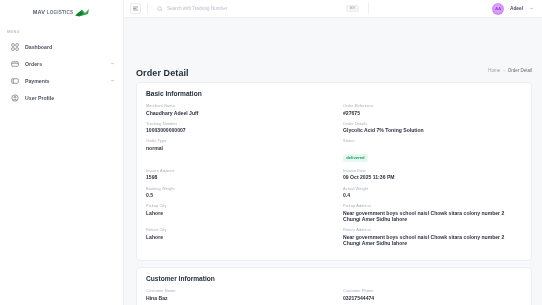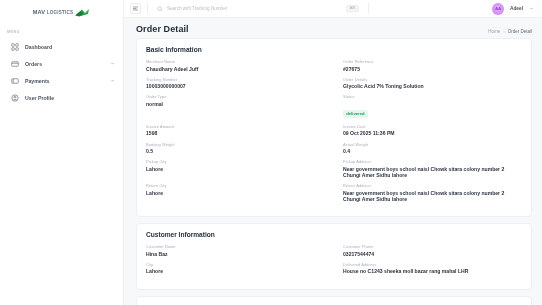--- a/index.html
+++ b/index.html
@@ -83,22 +83,23 @@
     width:12px;height:12px;border-radius:50%;
     background: radial-gradient(circle at 50% 45%, #e3b6fb 0%, #d490f6 60%, #c97bef 100%);
     display:flex;align-items:center;justify-content:center;
     font-size:4.4px;font-weight:700;color:#8a3fd0;letter-spacing:-.2px;
   }
   .user-name{font-size:4.8px;color:#4b5360;font-weight:600;}
   .user-chev{width:5px;height:5px;color:#9aa1ad;}
   .user-chev svg{display:block;}
 
   .page-head{
-    display:flex;align-items:flex-end;justify-content:space-between;
+    display:flex;align-items:flex-start;justify-content:space-between;
     padding: 6px 10px 4px 12px;
+    margin-top: 44px;
   }
   .page-title{font-size:9px;font-weight:700;color:#1f2937;letter-spacing:.1px;}
   .crumbs{display:flex;align-items:center;gap:3px;font-size:4.5px;color:#9aa1ad;}
   .crumb-cur{color:#5b6personally;}
   .crumb-cur{color:#646c79;}
   .crumb-sep{color:#c3c8d1;font-size:4.5px;}
 
   .scroll{flex:1; padding: 0 10px 0 12px; overflow:hidden;}
 
   .card{

